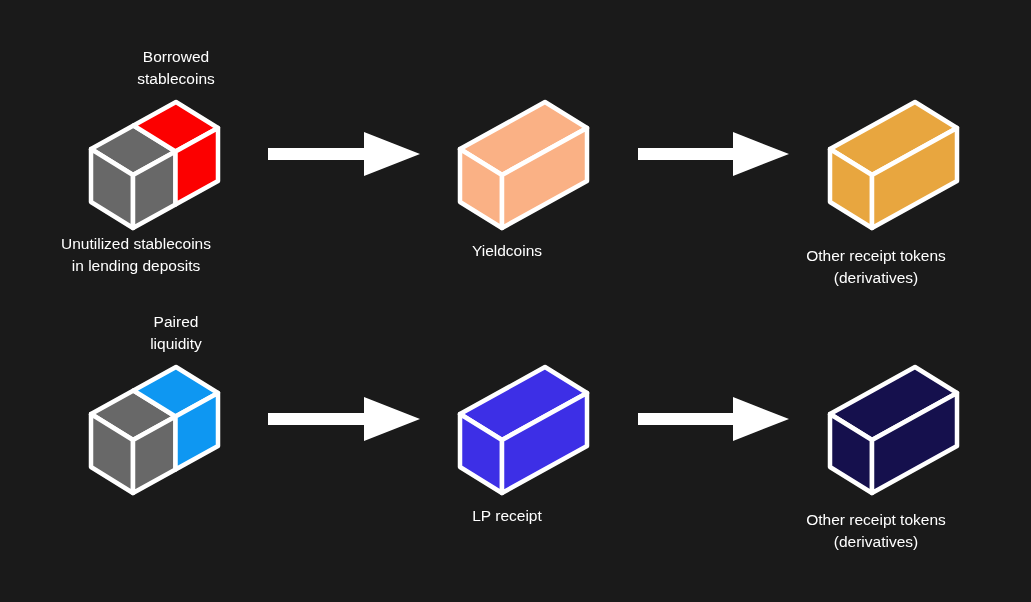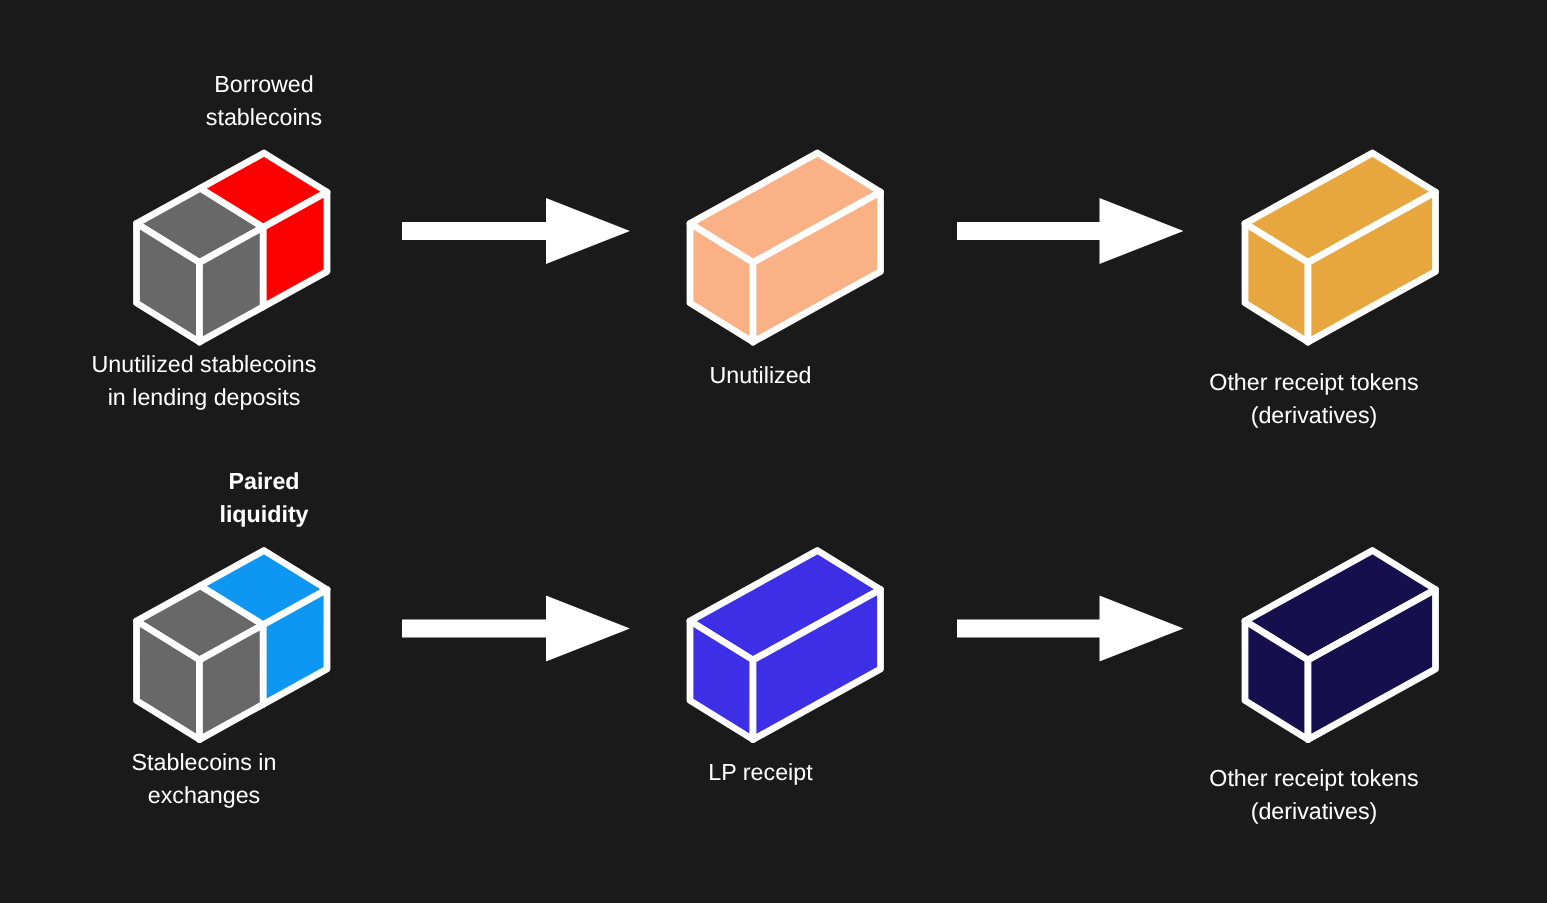--- a/index.html
+++ b/index.html
@@ -20,21 +20,21 @@
     color: #ffffff;
     font-size: 15.5px;
     line-height: 22px;
     text-align: center;
     white-space: pre-line;
   }
   .lbl-borrowed      { left: 176px; top: 46px;  }
   .lbl-unutilized    { left: 136px; top: 233px; }
   .lbl-yieldcoins    { left: 507px; top: 240px; }
   .lbl-other-1       { left: 876px; top: 245px; }
-  .lbl-paired        { left: 176px; top: 311px; font-weight: bold; }
+  .lbl-paired        { left: 176px; top: 311px; }
   .lbl-stable-ex     { left: 136px; top: 498px; }
   .lbl-lp            { left: 507px; top: 505px; }
   .lbl-other-2       { left: 876px; top: 509px; }
 
   .boxmount {
     position: absolute;
     width: 140px; height: 140px;
   }
   .b-c1 { left: 84px;  }
   .b-c2 { left: 453px; }
@@ -53,28 +53,26 @@
 </style>
 </head>
 <body style="background: rgb(26, 26, 26);">
 
 <div class="canvas">
 
   <div class="label lbl-unutilized">Unutilized stablecoins
 in lending deposits</div>
   <div class="label lbl-borrowed">Borrowed
 stablecoins</div>
-  <div class="label lbl-yieldcoins">Unutilized</div>
+  <div class="label lbl-yieldcoins">Yieldcoins</div>
   <div class="label lbl-other-1">Other receipt tokens
 (derivatives)</div>
 
   <div class="label lbl-paired">Paired
 liquidity</div>
-  <div class="label lbl-stable-ex">Stablecoins in
-exchanges</div>
   <div class="label lbl-lp">LP receipt</div>
   <div class="label lbl-other-2">Other receipt tokens
 (derivatives)</div>
 
   <div class="boxmount b-c1 b-r1"><svg width="140" height="140" viewBox="-92 -6 140 140">
         <polygon points="-85,47 -42.5,23.5 -0.5,49.5 -43,73" fill="#686868" stroke="#ffffff" stroke-width="4.5" stroke-linejoin="round"></polygon>
         <polygon points="-85,47 -43,73 -43,126 -85,100" fill="#686868" stroke="#ffffff" stroke-width="4.5" stroke-linejoin="round"></polygon>
         <polygon points="-43,73 -0.5,49.5 -0.5,102.5 -43,126" fill="#686868" stroke="#ffffff" stroke-width="4.5" stroke-linejoin="round"></polygon>
         <polygon points="-42.5,23.5 0,0 42,26 -0.5,49.5" fill="#fc0000" stroke="#ffffff" stroke-width="4.5" stroke-linejoin="round"></polygon>
         <polygon points="-0.5,49.5 42,26 42,79 -0.5,102.5" fill="#fc0000" stroke="#ffffff" stroke-width="4.5" stroke-linejoin="round"></polygon>

